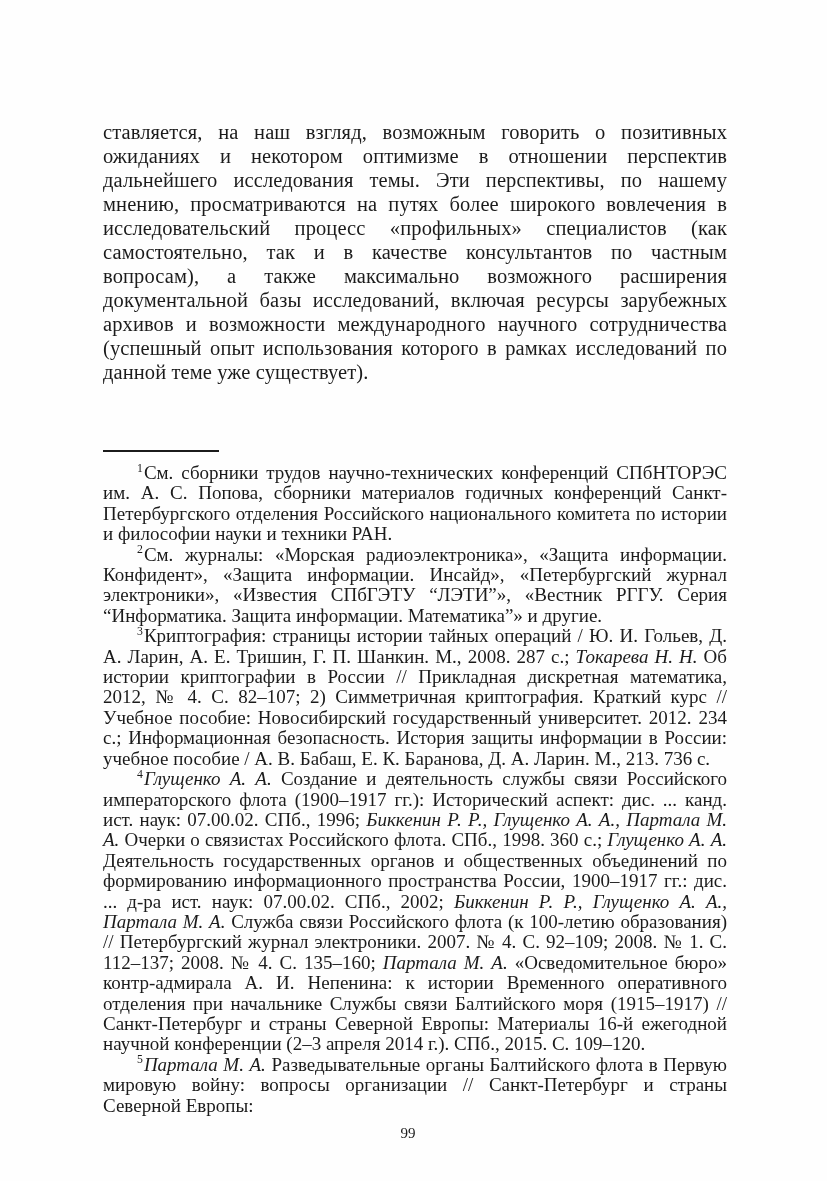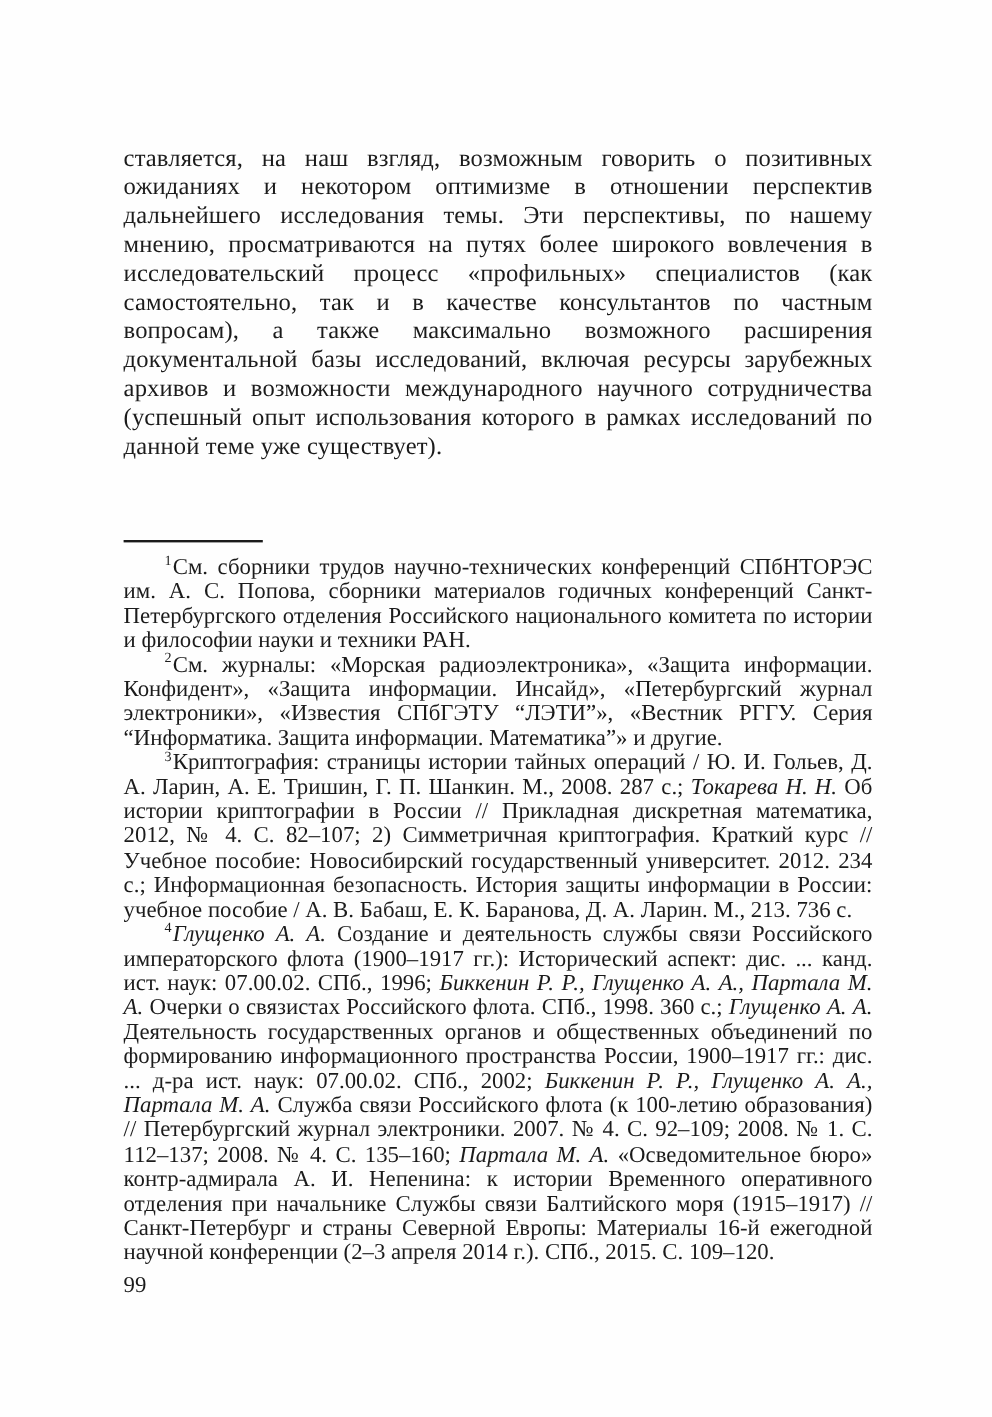--- a/index.html
+++ b/index.html
@@ -49,38 +49,39 @@
     vertical-align: super;
     line-height: 0;
     margin-right: 1px;
   }
   .italic {
     font-style: italic;
   }
   .page-number {
     margin-top: 5px;
     padding-right: 14px;
-    text-align: left;
-    font-size: 19px;
+    text-align: center;
+    font-size: 15px;
     line-height: 24px;
   }
 </style>
 </head>
 <body>
 
 <div class="page" style="background: rgb(254, 254, 254); color: rgb(27, 27, 27);">
   <div class="text-block">
 
     <p class="body-paragraph">ставляется, на наш взгляд, возможным говорить о позитивных ожиданиях и некотором оптимизме в отношении перспектив дальнейшего исследования темы. Эти перспективы, по нашему мнению, просматриваются на путях более широкого вовлечения в исследовательский процесс «профильных» специалистов (как самостоятельно, так и в качестве консультантов по частным вопросам), а также максимально возможного расширения документальной базы исследований, включая ресурсы зарубежных архивов и возможности международного научного сотрудничества (успешный опыт использования которого в рамках исследований по данной теме уже существует).</p>
 
     <div class="footnote-rule"></div>
 
     <div class="footnotes">
         <p class="footnote"><sup class="fn-marker">1</sup><span>См. сборники трудов научно-технических конференций СПбНТОРЭС им. А. С. Попова, сборники материалов годичных конференций Санкт-Петербургского отделения Российского национального комитета по истории и философии науки и техники РАН.</span></p>
         <p class="footnote"><sup class="fn-marker">2</sup><span>См. журналы: «Морская радиоэлектроника», «Защита информации. Конфидент», «Защита информации. Инсайд», «Петербургский журнал электроники», «Известия СПбГЭТУ “ЛЭТИ”», «Вестник РГГУ. Серия “Информатика. Защита информации. Математика”» и другие.</span></p>
         <p class="footnote"><sup class="fn-marker">3</sup><span>Криптография: страницы истории тайных операций / Ю. И. Гольев, Д. А. Ларин, А. Е. Тришин, Г. П. Шанкин. М., 2008. 287 с.; </span><span class="italic">Токарева Н. Н.</span><span> Об истории криптографии в России // Прикладная дискретная математика, 2012, № 4. С. 82–107; 2) Симметричная криптография. Краткий курс // Учебное пособие: Новосибирский государственный университет. 2012. 234 с.; Информационная безопасность. История защиты информации в России: учебное пособие / А. В. Бабаш, Е. К. Баранова, Д. А. Ларин. М., 213. 736 с.</span></p>
         <p class="footnote"><sup class="fn-marker">4</sup><span class="italic">Глущенко А. А.</span><span> Создание и деятельность службы связи Российского императорского флота (1900–1917 гг.): Исторический аспект: дис. ... канд. ист. наук: 07.00.02. СПб., 1996; </span><span class="italic">Биккенин Р. Р., Глущенко А. А., Партала М. А.</span><span> Очерки о связистах Российского флота. СПб., 1998. 360 с.; </span><span class="italic">Глущенко А. А.</span><span> Деятельность государственных органов и общественных объединений по формированию информационного пространства России, 1900–1917 гг.: дис. ... д-ра ист. наук: 07.00.02. СПб., 2002; </span><span class="italic">Биккенин Р. Р., Глущенко А. А., Партала М. А.</span><span> Служба связи Российского флота (к 100-летию образования) // Петербургский журнал электроники. 2007. № 4. С. 92–109; 2008. № 1. С. 112–137; 2008. № 4. С. 135–160; </span><span class="italic">Партала М. А.</span><span> «Осведомительное бюро» контр-адмирала А. И. Непенина: к истории Временного оперативного отделения при начальнике Службы связи Балтийского моря (1915–1917) // Санкт-Петербург и страны Северной Европы: Материалы 16-й ежегодной научной конференции (2–3 апреля 2014 г.). СПб., 2015. С. 109–120.</span></p>
+        <p class="footnote"><sup class="fn-marker">5</sup><span class="italic">Партала М. А.</span><span> Разведывательные органы Балтийского флота в Первую мировую войну: вопросы организации // Санкт-Петербург и страны Северной Европы:</span></p>
       </div>
 
     <div class="page-number">99</div>
 
   </div>
 </div>
 
 </body></html>

